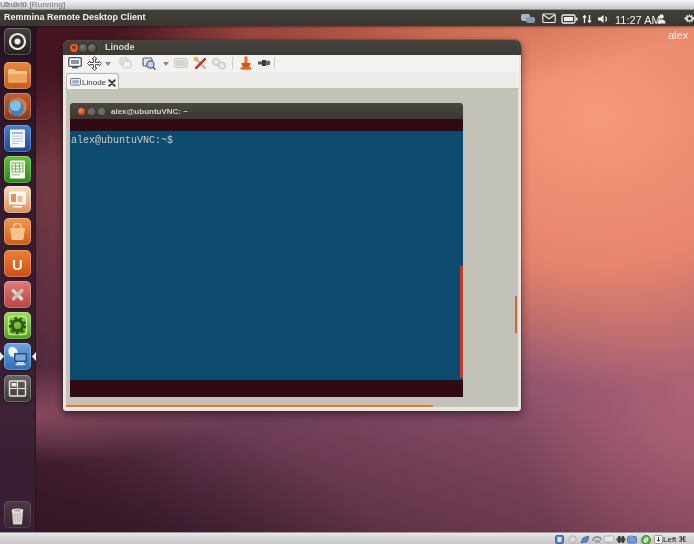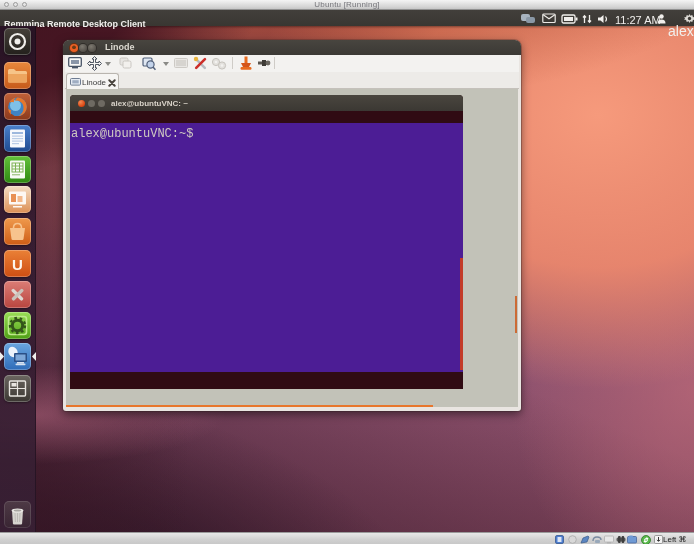--- a/index.html
+++ b/index.html
@@ -7,43 +7,43 @@
 body{font-family:"Liberation Sans",sans-serif;background:#fff}
 .abs{position:absolute}
 #stage{position:relative;width:694px;height:544px;overflow:hidden}
 
 
 #macbar{left:0;top:0;width:694px;height:10px;
   background:linear-gradient(#f4f4f4,#d4d4d4 75%,#c6c6c6);
   border-bottom:1px solid #909090}
 .macdot{position:absolute;top:2px;width:5px;height:5px;border-radius:50%;
   background:#e4e4e4;border:1px solid #9b9b9b}
-#mactitle{position:absolute;top:0;width:100%;text-align:center;
+#mactitle{position:absolute;top:0;width:100%;text-align:left;
   font-size:8px;color:#75757a;letter-spacing:.2px}
 
 
 #vm{left:0;top:10px;width:694px;height:522px;overflow:hidden;
 background:
  radial-gradient(ellipse 410px 280px at -50px -50px, #431421 0%, rgba(67,20,33,.95) 48%, rgba(67,20,33,0) 78%),
  radial-gradient(ellipse 620px 250px at 330px -85px, rgba(150,54,28,.88) 0%, rgba(150,54,28,0) 72%),
  radial-gradient(ellipse 480px 380px at 598px 105px, rgba(246,154,124,1) 0%, rgba(242,140,110,.85) 40%, rgba(228,118,98,0) 72%),
  radial-gradient(ellipse 260px 320px at 694px 380px, rgba(198,110,122,.6) 0%, rgba(198,110,122,0) 70%),
  radial-gradient(ellipse 280px 70px at 30px 405px, rgba(196,112,138,.5) 0%, rgba(196,112,138,0) 70%),
  linear-gradient(90deg, rgba(58,22,36,.5) 36px, rgba(58,22,36,.3) 100px, rgba(58,22,36,0) 190px),
  radial-gradient(ellipse 560px 330px at 0px 640px, rgba(34,13,28,.9) 0%, rgba(36,15,30,.55) 45%, rgba(36,15,30,0) 78%),
  linear-gradient(203deg, rgba(40,16,34,0) 55%, rgba(40,16,34,.36) 78%, rgba(34,13,28,.64) 100%),
  linear-gradient(180deg, #9c4e4c 0%, #a35862 40%, #8f5370 68%, #84485f 100%)}
 
 
 #panel{left:0;top:0;width:694px;height:16px;
   background:linear-gradient(#423f3b,#393732);box-shadow:0 1px 2px rgba(0,0,0,.4)}
-#paneltitle{position:absolute;left:4px;top:9px;font-size:9px;font-weight:bold;color:#f1efec}
+#paneltitle{position:absolute;left:4px;top:2px;font-size:9px;font-weight:bold;color:#f1efec}
 .tico{position:absolute;top:2.5px}
 #clock{position:absolute;left:615px;top:3.5px;font-size:11px;color:#f1efec}
-#user{position:absolute;left:668px;top:13px;font-size:14px;color:#f1efec}
+#user{position:absolute;left:668px;top:19px;font-size:11px;color:#f1efec}
 
 
 #launcher{left:0;top:16px;width:36px;height:506px;
   background:linear-gradient(180deg,rgba(40,19,36,.97) 0%,rgba(52,27,48,.93) 40%,rgba(56,32,52,.9) 100%);
   border-right:1px solid rgba(15,5,15,.4)}
 .tile{position:absolute;left:4px;width:27px;height:27px;border-radius:5px;
   box-shadow:inset 0 0 0 1px rgba(255,255,255,.25), 0 1px 2px rgba(0,0,0,.35)}
 .tile svg{position:absolute;left:0;top:0}
 
 
@@ -55,29 +55,29 @@
 #rtitle .wt{position:absolute;left:42px;top:2px;font-size:9px;font-weight:bold;color:#dcd8d0}
 .wbtn{position:absolute;top:3.5px;width:8px;height:8px;border-radius:50%}
 #rtool{position:absolute;left:2px;top:15px;width:454px;height:17px;background:#f3f2f0}
 #rtabs{position:absolute;left:2px;top:32px;width:454px;height:17px;background:#edebe8;border-bottom:1px solid #c5c1bb}
 #rtab{position:absolute;left:1px;top:1px;width:53px;height:16px;background:#f6f5f3;
   border:1px solid #b9b5af;border-bottom:none;border-radius:3px 3px 0 0}
 #rtab .tl{position:absolute;left:15px;top:3.5px;font-size:8px;color:#3a3a3a}
 #rview{position:absolute;left:3px;top:49px;width:452px;height:318px;background:#c2c2b8}
 
 
-#term{position:absolute;left:4px;top:6px;width:393px;height:294px;background:#300b13;
+#term{position:absolute;left:4px;top:14px;width:393px;height:294px;background:#300b13;
   border-radius:4px 4px 0 0}
 #ttitle{position:absolute;left:0;top:0;width:100%;height:16px;border-radius:4px 4px 0 0;
   background:linear-gradient(#4a463f,#3b3833)}
 #ttitle .wt{position:absolute;left:41px;top:3.5px;font-size:8px;font-weight:bold;color:#d8d2c8}
 #tmenu{position:absolute;left:0;top:16px;width:100%;height:12px;background:#443f39;
   font-size:7.5px;color:#d5cfc5;word-spacing:1.2px}
-#tbody{position:absolute;left:0;top:28px;width:100%;height:249px;background:#4c1d95;
-  font-family:"Liberation Mono",monospace;font-size:12px;color:#d0cac2}
+#tbody{position:absolute;left:0;top:28px;width:100%;height:249px;background:#0c4a6e;
+  font-family:"Liberation Mono",monospace;font-size:10px;color:#d0cac2}
 
 
 #vbar{left:0;top:532px;width:694px;height:12px;
   background:linear-gradient(#e8e8e8,#d0d0d0 60%,#c8c8c8);border-top:1px solid #9a9a9a}
 #vbar .lbl{position:absolute;left:663px;top:2px;font-size:8px;font-weight:normal;color:#1c1c1c}
 .vic{position:absolute;top:2px}
 </style>
 </head>
 <body>
 <div id="stage">

